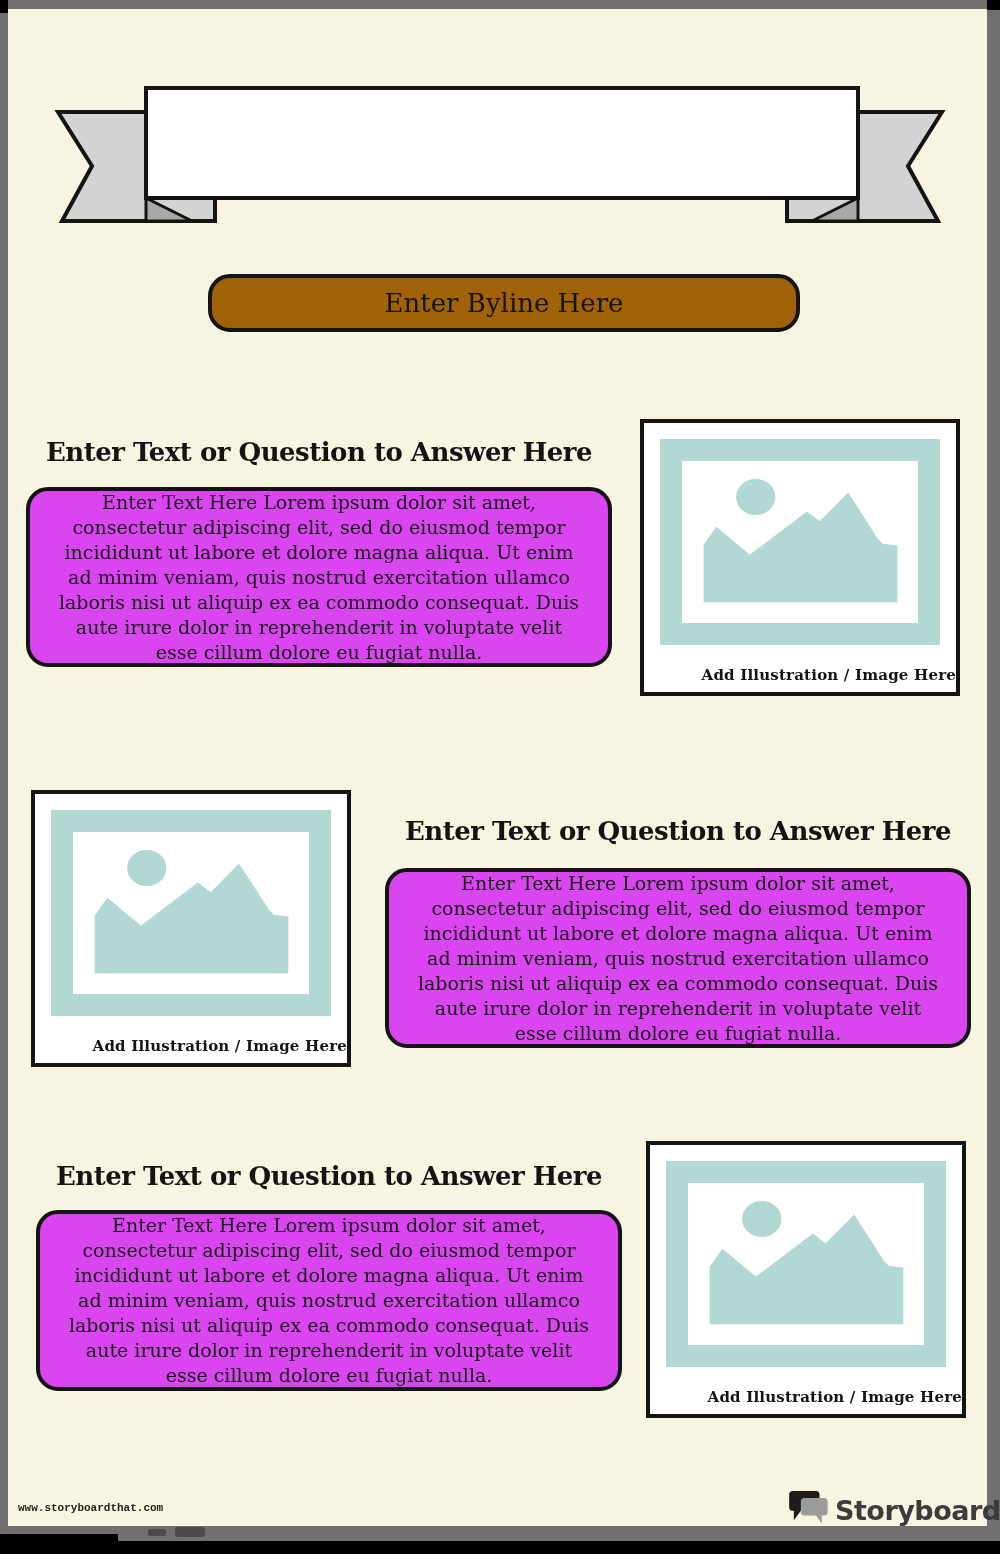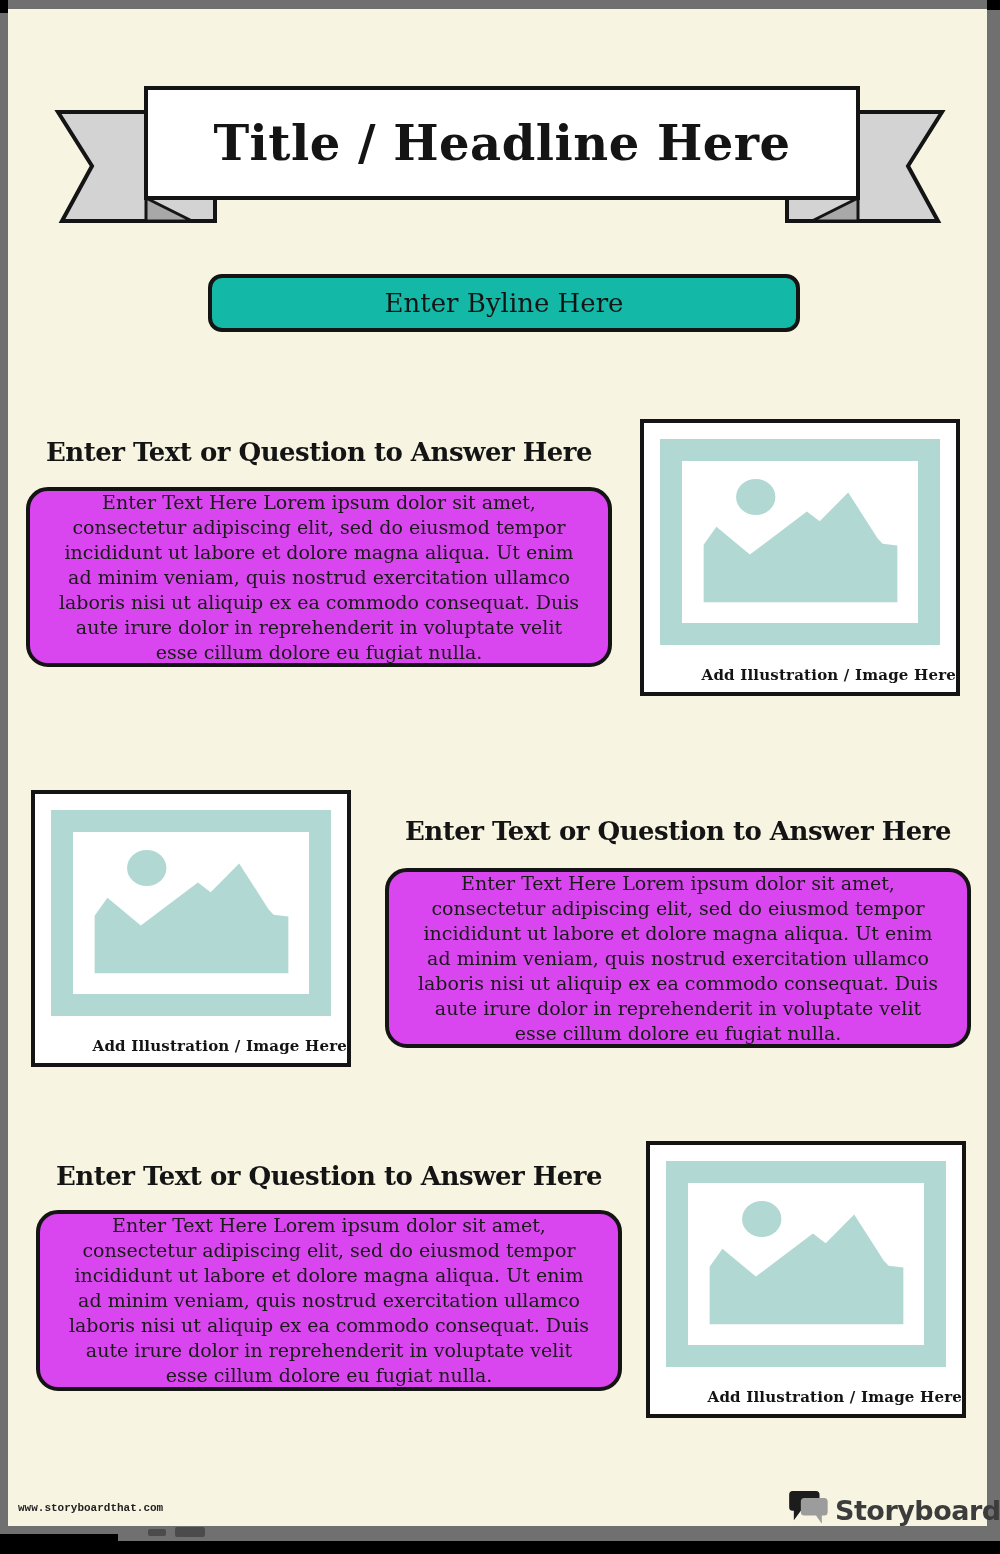--- a/index.html
+++ b/index.html
@@ -23,22 +23,22 @@
   
   .ribbon-svg{position:absolute;left:0;top:0;width:1000px;height:250px;}
   .ribbon-svg .tail{fill:var(--ribbon_gray);stroke:var(--ink);stroke-width:4;stroke-linejoin:miter;}
   .ribbon-svg .fold{fill:var(--ribbon_fold);stroke:var(--ink);stroke-width:3;}
   .ribbon-svg .banner{fill:#ffffff;stroke:var(--ink);stroke-width:4;}
   .title-box{position:absolute;left:146px;top:88px;width:712px;height:110px;
     display:flex;align-items:center;justify-content:center;}
   .title-box span{font-size:48px;font-weight:700;letter-spacing:.5px;}
 
   
-  .byline{position:absolute;left:208px;top:274px;width:592px;height:58px;background:#14b8a6;
-    border:4px solid var(--ink);border-radius:14px;display:flex;align-items:center;justify-content:center;}
+  .byline{position:absolute;left:208px;top:274px;width:592px;height:58px;background:#a16207;
+    border:4px solid var(--ink);border-radius:22px;display:flex;align-items:center;justify-content:center;}
   .byline span{font-size:26px;font-weight:500;}
 
   
   .q-heading{position:absolute;width:586px;font-size:26px;font-weight:700;letter-spacing:-0.5px;
     text-align:center;white-space:nowrap;}
   .q1{left:26px;top:437px;}
   .q2{left:385px;top:816px;}
   .q3{left:36px;top:1161px;}
 
   
@@ -79,23 +79,20 @@
   <div class="corner tl"></div>
   <div class="corner tr"></div>
 
   <svg class="ribbon-svg" viewBox="0 0 1000 250">
     <polygon class="tail" points="58,112 215,112 215,221 62,221 92,166"></polygon>
     <polygon class="tail" points="942,112 787,112 787,221 938,221 908,166"></polygon>
     <polygon class="fold" points="146,198 192,221 146,221"></polygon>
     <polygon class="fold" points="858,198 812,221 858,221"></polygon>
     <rect class="banner" x="146" y="88" width="712" height="110"></rect>
   </svg>
-  <div class="title-box">
-    <span>Title / Headline Here</span>
-  </div>
 
   <div class="byline">
     <span>Enter Byline Here</span>
   </div>
 
   <div class="q-heading q1">Enter Text or Question to Answer Here</div>
   <div class="text-box tb1">
     <div class="body">Enter Text Here Lorem ipsum dolor sit amet,
 consectetur adipiscing elit, sed do eiusmod tempor
 incididunt ut labore et dolore magna aliqua. Ut enim

